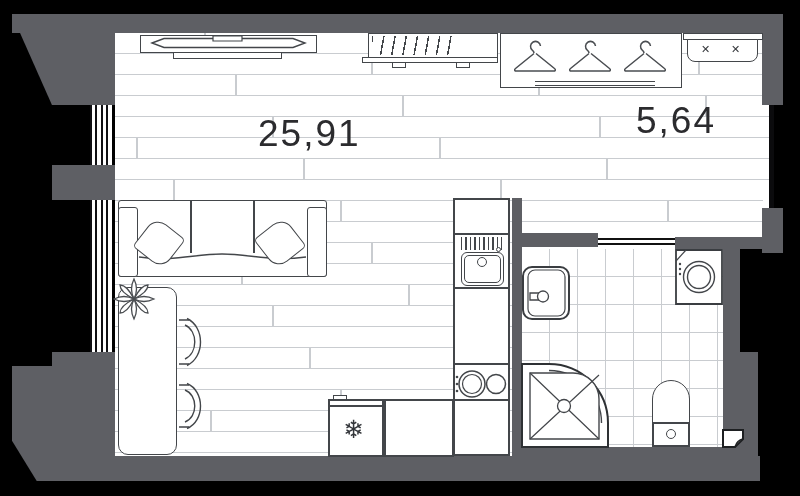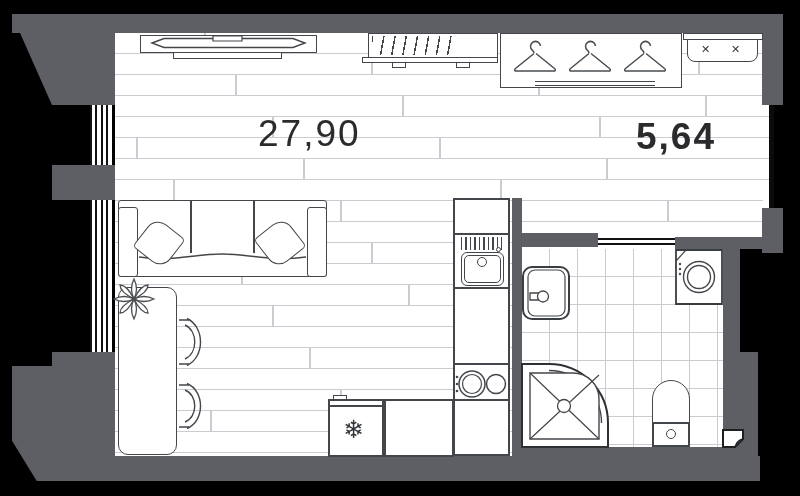--- a/index.html
+++ b/index.html
@@ -224,15 +224,15 @@
     <circle cx="5" cy="15" r="1.2" fill="#43464a"></circle>
     <circle cx="5" cy="20" r="1.2" fill="#43464a"></circle>
     <circle cx="5" cy="25" r="1.2" fill="#43464a"></circle>
   </svg>
 
   <svg style="left:722px;top:429px;" width="22" height="19" viewBox="0 0 22 19">
     <path d="M1,1 H21 V10 L13,18 H1 Z" fill="#fff" stroke="#1e2022" stroke-width="2"></path>
     <path d="M13,18 Q15,11 21,10" fill="none" stroke="#1e2022" stroke-width="1.4"></path>
   </svg>
 
-  <div class="room-label" style="left:258px;top:115px;">27,90</div>
-  <div class="room-label" style="left:636px;top:118px;font-weight:bold;">5,64</div>
+  <div class="room-label" style="left:258px;top:115px;">25,91</div>
+  <div class="room-label" style="left:636px;top:102px;">5,64</div>
 </div>
 
 </body></html>

